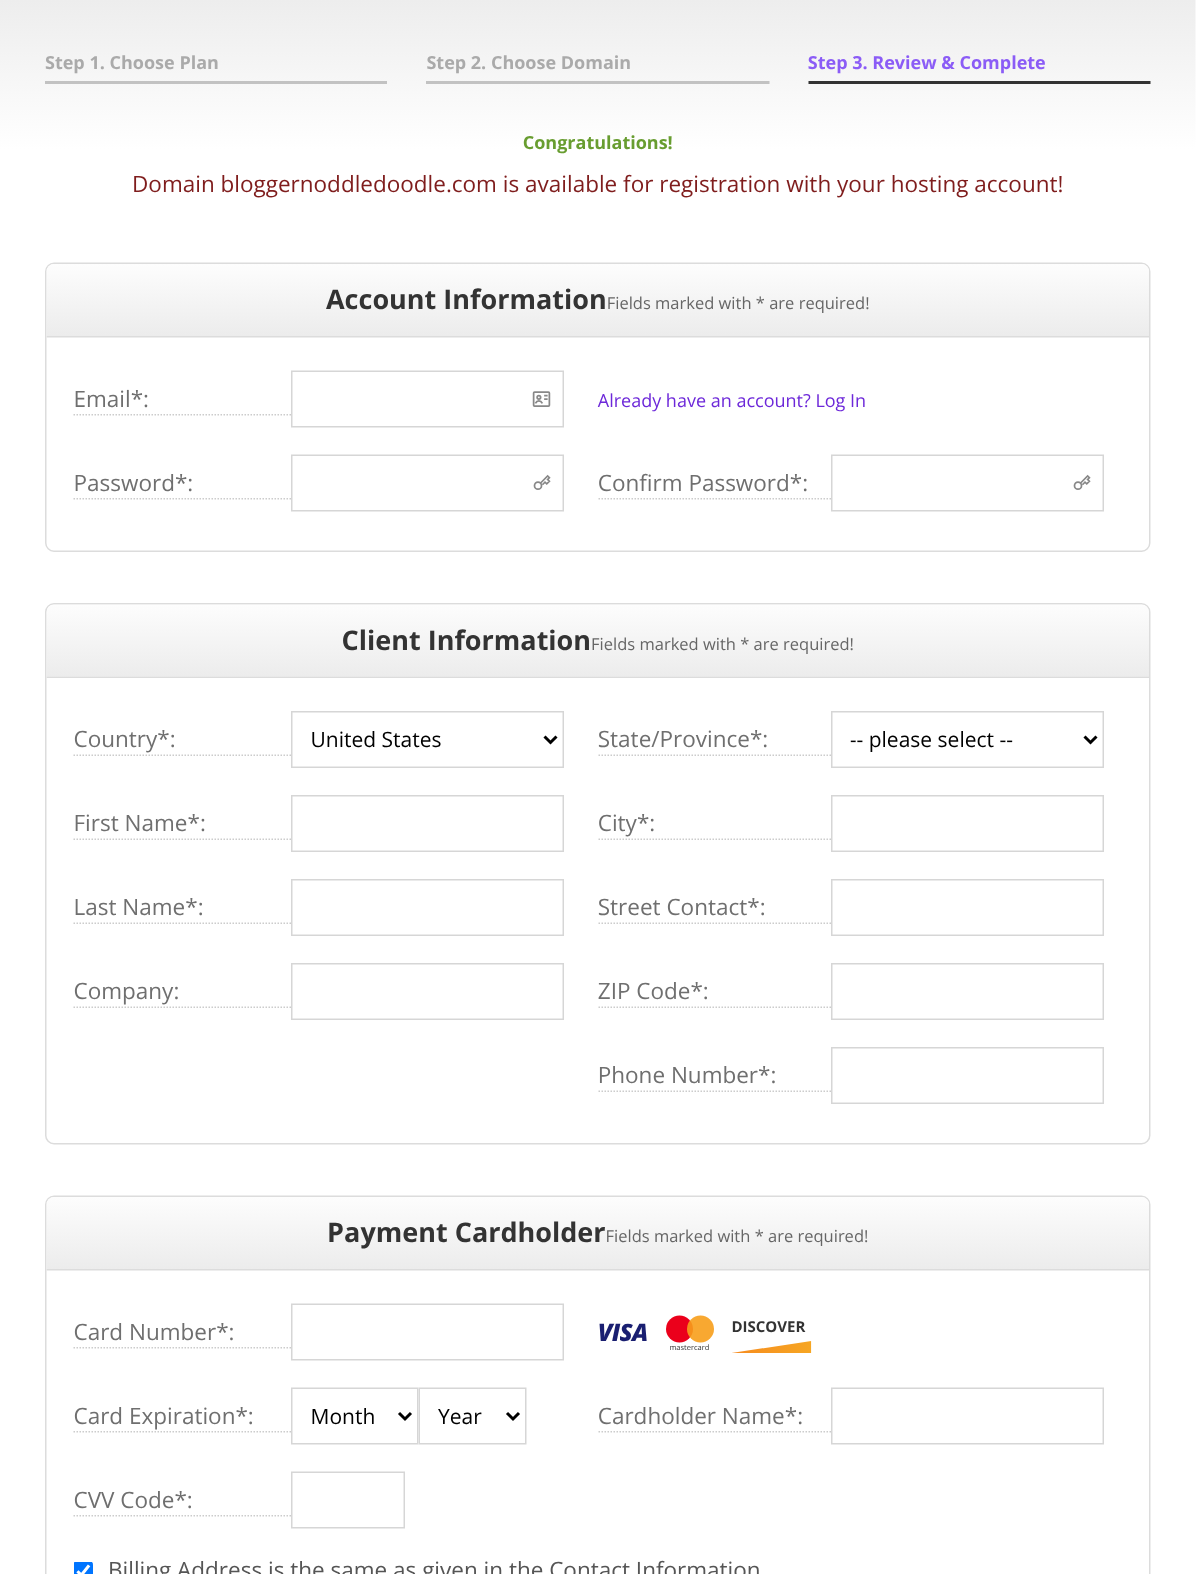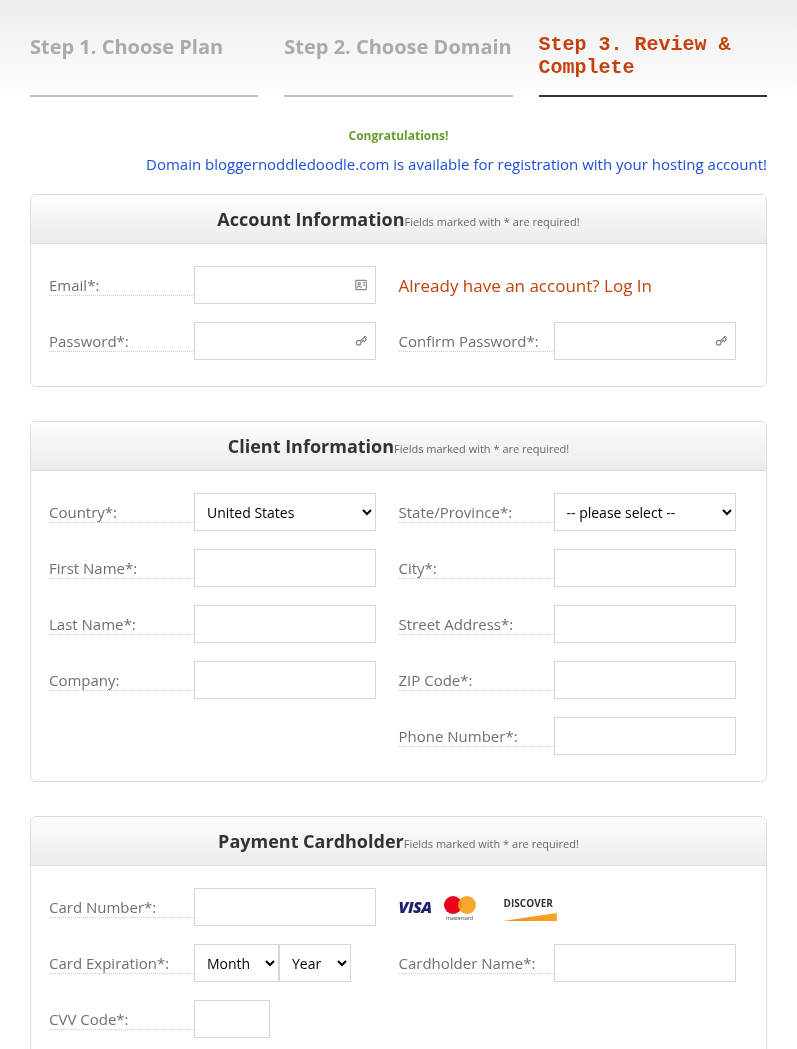--- a/index.html
+++ b/index.html
@@ -7,30 +7,30 @@
     font-family: "Open Sans", "Segoe UI", Arial, sans-serif;
     background: linear-gradient(to bottom, #ededed 0%, #ffffff 100px);
     width: 797px;
     color: #333;
   }
   .wrap { padding: 0 30px 40px; }
 
   .steps { display: flex; justify-content: space-between; padding-top: 33px; margin-bottom: 30px; }
   .step {
     flex: 0 0 31%;
-    font-size: 20px;
+    font-size: 12px;
     font-weight: 700;
     color: #aaa;
     border-bottom: 2px solid #c2c2c2;
-    padding-bottom: 16px;
-  }
-  .step.active { color: #c2410c; border-bottom-color: #333; font-family: Liberation Mono, monospace; }
+    padding-bottom: 4px;
+  }
+  .step.active { color: #8b5cf6; border-bottom-color: #333; }
 
   .congrats { text-align: center; color: #689d30; font-size: 12px; font-weight: 700; margin-bottom: 10px; }
-  .subtext { text-align: right; color: #1d4ed8; font-size: 15px; margin-bottom: 20px; }
+  .subtext { text-align: center; color: #7f1d1d; font-size: 15px; margin-bottom: 42px; }
 
   .card {
     border: 1px solid #dcdcdc;
     border-radius: 6px;
     margin-bottom: 34px;
     background: #fff;
     overflow: hidden;
   }
   .card-header {
     background: linear-gradient(to bottom, #fdfdfd, #ececec);
@@ -70,34 +70,34 @@
     height: 38px;
     border: 1px solid #d6d6d6;
     font-size: 14px;
     padding: 0 8px;
     font-family: inherit;
     background: #fff;
     width: 182px;
   }
   .select-sm { width: 85px; }
   .select-sm2 { width: 72px; }
-  .link { color: #c2410c; font-size: 17px; text-decoration: none; cursor: pointer; }
+  .link { color: #6d28d9; font-size: 12px; text-decoration: none; cursor: pointer; }
   .input-cvv { width: 76px; }
 
   .icon-inside { position: relative; }
   .icon-inside svg { position: absolute; right: 8px; top: 50%; transform: translateY(-50%); pointer-events: none; }
 
   .cc-logos { display: flex; gap: 12px; }
   .visa { font-weight: 800; font-style: italic; color: #1a1f71; font-size: 16px; letter-spacing: -0.5px; }
   .mc { position: relative; width: 32px; height: 20px; }
   .mc::before, .mc::after { content: ""; position: absolute; width: 18px; height: 18px; border-radius: 50%; }
   .mc::before { background: #eb001b; left: 0; }
   .mc::after { background: #f79e1b; right: 0; opacity: .9; }
   .mc-label { position: absolute; font-size: 5px; color: #333; top: 19px; left: 0; width: 32px; text-align: center; }
-  .disc { font-size: 10px; font-weight: 700; color: #333; position: relative; padding-bottom: 3px; margin-left: 16px; }
+  .disc { font-size: 10px; font-weight: 700; color: #333; position: relative; padding-bottom: 3px; }
   .disc::after { content: ""; position: absolute; left: 0; right: -4px; bottom: -3px; height: 8px; background: linear-gradient(90deg, #f68b1f, #f6a623); clip-path: polygon(0 100%, 100% 0, 100% 100%); }
 
   .billing-row { display: flex; align-items: center; gap: 10px; margin-top: 18px; color: #555; font-size: 15px; }
 </style>
 </head>
 <body>
 
 <div class="wrap">
 
   <div class="steps">
@@ -192,21 +192,21 @@
             <span class="label" style="width:155px">State/Province*:</span>
             <select class="select">
               <option>-- please select --</option>
             </select>
           </div>
           <div class="form-row">
             <span class="label" style="width:155px">City*:</span>
             <input type="text" class="input-wide" style="">
           </div>
           <div class="form-row">
-            <span class="label" style="width:155px">Street Address*:</span>
+            <span class="label" style="width:155px">Street Contact*:</span>
             <input type="text" class="input-wide" style="">
           </div>
           <div class="form-row">
             <span class="label" style="width:155px">ZIP Code*:</span>
             <input type="text" class="input-wide" style="">
           </div>
           <div class="form-row">
             <span class="label" style="width:155px">Phone Number*:</span>
             <input type="text" class="input-wide" style="">
           </div>

